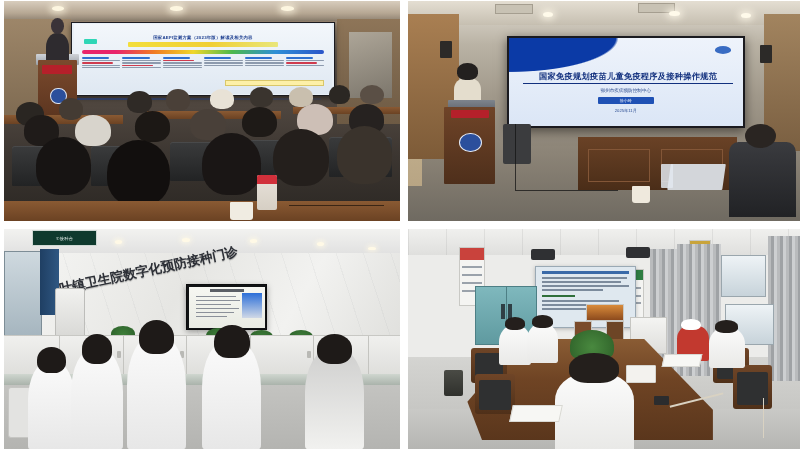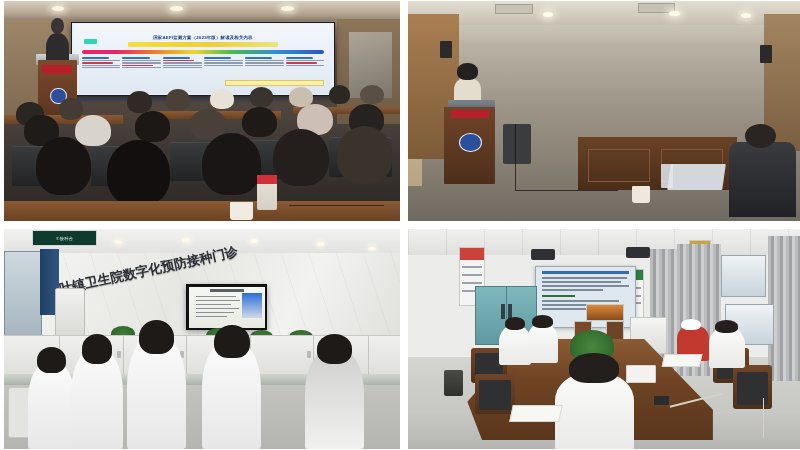--- a/index.html
+++ b/index.html
@@ -325,20 +325,28 @@
     <div class="dlight" style="left:34%;top:5%;"></div>
     <div class="dlight" style="left:66%;top:4.5%;"></div>
     <div class="dlight" style="left:84%;top:5.5%;"></div>
 
     <div class="wall-strip"></div>
     <div class="wall-l"></div>
     <div class="wall-r"></div>
     <div class="speaker" style="left:8%;top:18%;"></div>
     <div class="speaker" style="right:8%;top:20%;"></div>
 
+    <div class="led">
+      <div class="bg"></div>
+      <div class="logo"></div>
+      <div class="title">国家免疫规划疫苗儿童免疫程序及接种操作规范</div>
+      <div class="org">鄂州市疾病预防控制中心</div>
+      <div class="badge">徐小玲</div>
+      <div class="date">2025年11月</div>
+    </div>
 
     <div class="speakerperson"></div>
     <div class="laptop"></div>
     <div class="podium">
       <div class="plate"></div>
       <div class="emblem"></div>
     </div>
     <div class="chair" style="left:24%;top:56%;width:7%;height:18%;"></div>
 
     <div class="table">

